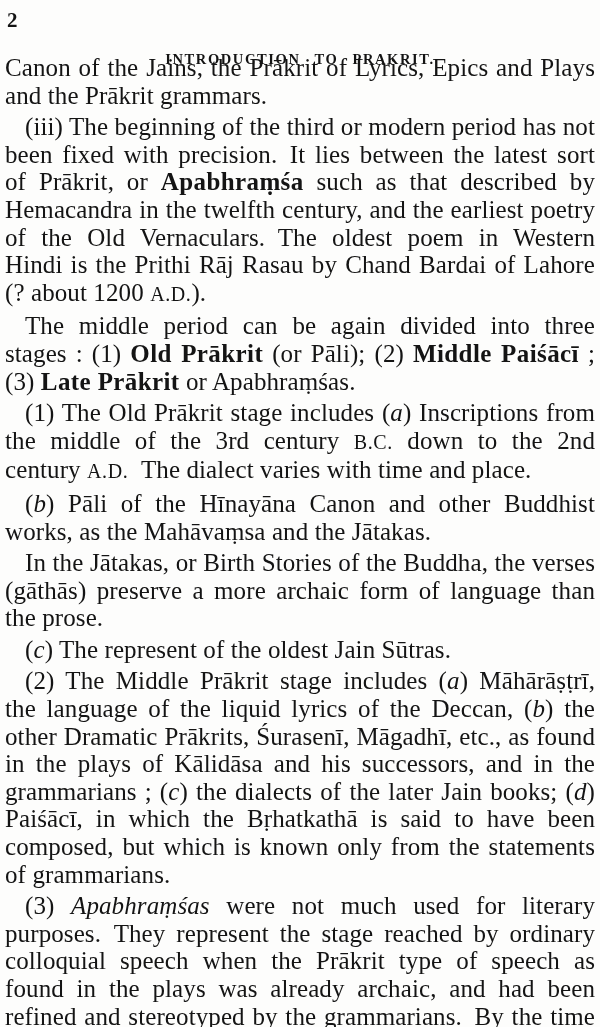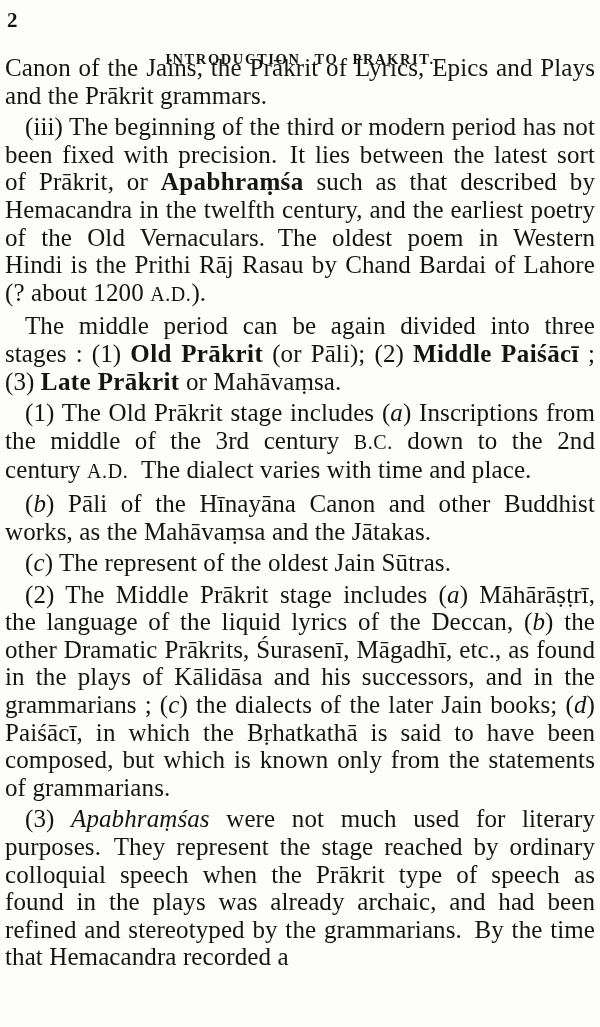--- a/index.html
+++ b/index.html
@@ -66,20 +66,21 @@
 <body>
 
 <div class="page">
   <div class="page-header">
     <span class="page-number">2</span>
     <span class="running-title">INTRODUCTION TO PRAKRIT.</span>
   </div>
   <div class="text-body">
       <p class="para"><span>Canon of the Jains, the Prākrit of Lyrics, Epics and Plays and the Prākrit grammars.</span></p>
       <p class="para indent"><span>(iii) The beginning of the third or modern period has not been fixed with precision. It lies between the latest sort of Prākrit, or </span><span class="b">Apabhraṃśa</span><span> such as that described by Hemacandra in the twelfth century, and the earliest poetry of the Old Vernaculars. The oldest poem in Western Hindi is the Prithi Rāj Rasau by Chand Bardai of Lahore (? about 1200 </span><span class="sc">A.D.</span><span>).</span></p>
-      <p class="para indent"><span>The middle period can be again divided into three stages : (1) </span><span class="b">Old Prākrit</span><span> (or Pāli); (2) </span><span class="b">Middle Paiśācī</span><span> ; (3) </span><span class="b">Late Prākrit</span><span> or Mahāvaṃsa.</span></p>
+      <p class="para indent"><span>The middle period can be again divided into three stages : (1) </span><span class="b">Old Prākrit</span><span> (or Pāli); (2) </span><span class="b">Middle Paiśācī</span><span> ; (3) </span><span class="b">Late Prākrit</span><span> or Apabhraṃśas.</span></p>
       <p class="para indent"><span>(1) The Old Prākrit stage includes (</span><span class="i">a</span><span>) Inscriptions from the middle of the 3rd century </span><span class="sc">B.C.</span><span> down to the 2nd century </span><span class="sc">A.D.</span><span> The dialect varies with time and place.</span></p>
       <p class="para indent"><span>(</span><span class="i">b</span><span>) Pāli of the Hīnayāna Canon and other Buddhist works, as the Mahāvaṃsa and the Jātakas.</span></p>
+      <p class="para indent"><span>In the Jātakas, or Birth Stories of the Buddha, the verses (gāthās) preserve a more archaic form of language than the prose.</span></p>
       <p class="para indent"><span>(</span><span class="i">c</span><span>) The represent of the oldest Jain Sūtras.</span></p>
       <p class="para indent"><span>(2) The Middle Prākrit stage includes (</span><span class="i">a</span><span>) Māhārāṣṭrī, the language of the liquid lyrics of the Deccan, (</span><span class="i">b</span><span>) the other Dramatic Prākrits, Śurasenī, Māgadhī, etc., as found in the plays of Kālidāsa and his successors, and in the grammarians ; (</span><span class="i">c</span><span>) the dialects of the later Jain books; (</span><span class="i">d</span><span>) Paiśācī, in which the Bṛhatkathā is said to have been composed, but which is known only from the statements of grammarians.</span></p>
       <p class="para indent"><span>(3) </span><span class="i">Apabhraṃśas</span><span> were not much used for literary purposes. They represent the stage reached by ordinary colloquial speech when the Prākrit type of speech as found in the plays was already archaic, and had been refined and stereotyped by the grammarians. By the time that Hemacandra recorded a</span></p>
     </div>
 </div>
 
 </body></html>

